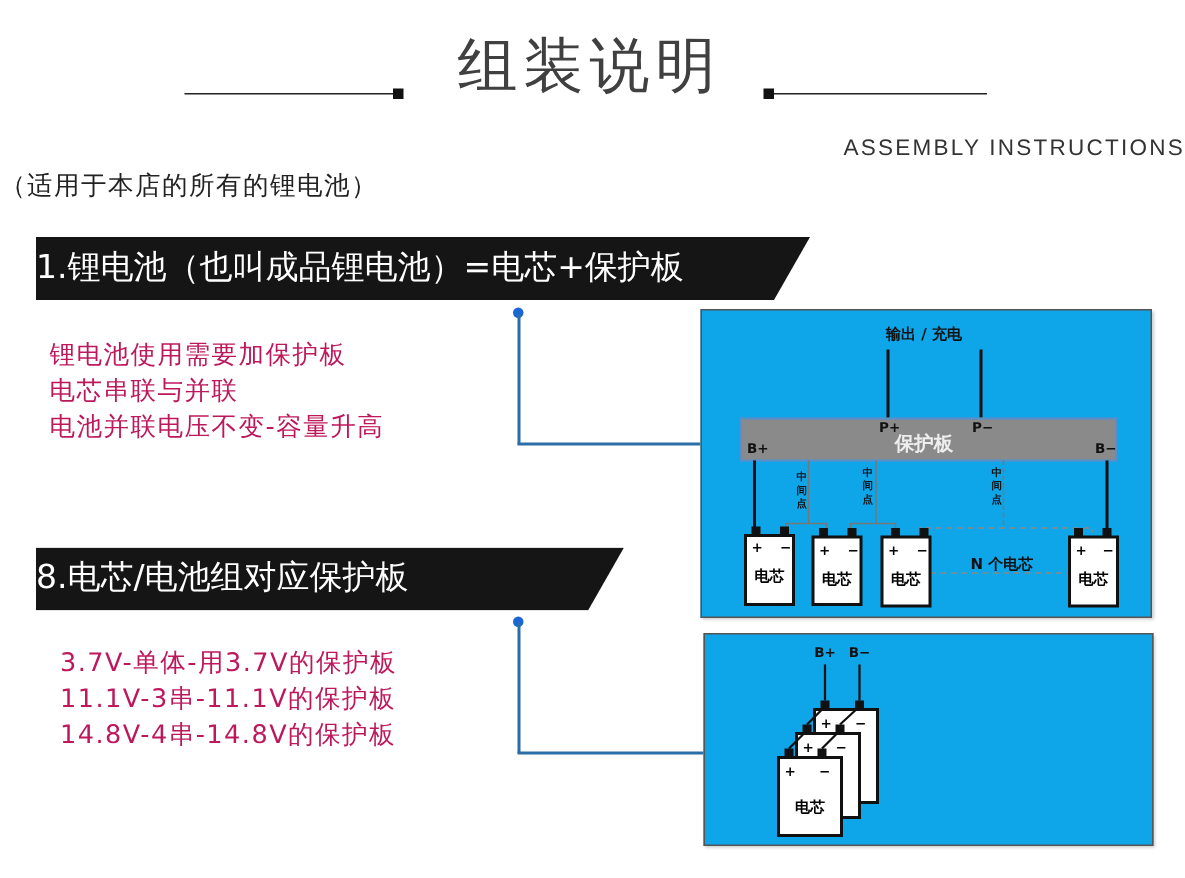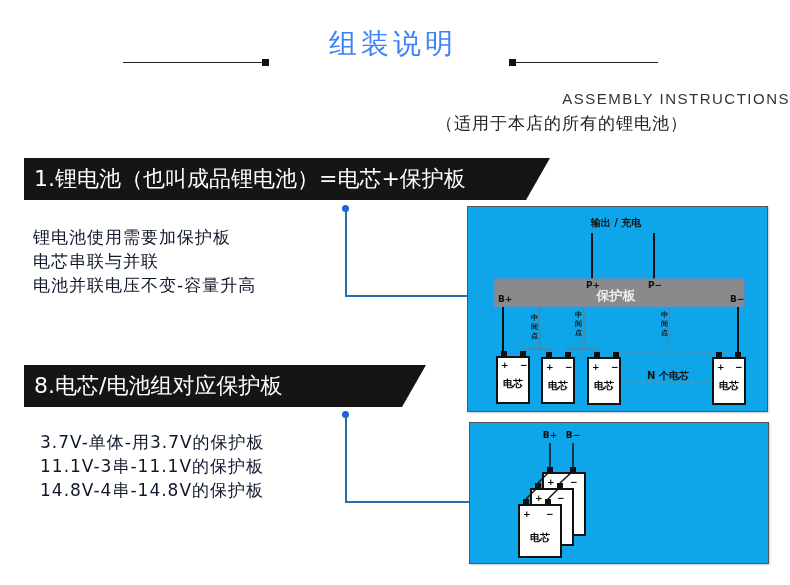--- a/index.html
+++ b/index.html
@@ -1,25 +1,25 @@
 <!DOCTYPE html>
 <html><head>
 <meta charset="utf-8">
 <style>
   html,body{margin:0;padding:0;background:#fff;}
   body{width:790px;height:585px;position:relative;overflow:hidden;font-family:"DejaVu Sans",sans-serif;color:#111;}
   
   .hline{position:absolute;height:1px;background:#222;top:62px;}
   .hdot{position:absolute;width:7px;height:7px;background:#111;top:59px;}
-  .title{position:absolute;left:283px;top:14px;width:220px;text-align:center;font-size:28px;font-weight:300;letter-spacing:4px;color:#3b82f6;line-height:60px;font-family:"DejaVu Sans",sans-serif;}
+  .title{position:absolute;left:283px;top:14px;width:220px;text-align:center;font-size:40px;font-weight:300;letter-spacing:4px;color:#404040;line-height:60px;font-family:"DejaVu Sans",sans-serif;}
   .subtitle-en{position:absolute;left:0;width:790px;top:90px;text-align:right;font-size:15px;letter-spacing:1.5px;color:#333;font-family:"Liberation Sans",sans-serif;}
-  .subtitle-cn{position:absolute;left:0;width:688px;top:112px;text-align:right;font-size:17px;letter-spacing:1px;color:#222;}
+  .subtitle-cn{position:absolute;left:0;width:688px;top:112px;text-align:left;font-size:17px;letter-spacing:1px;color:#222;}
   
-  .banner{position:absolute;background:#151515;color:#fff;height:42px;line-height:42px;padding-left:10px;font-size:22px;clip-path:polygon(0 0,100% 0,calc(100% - 24px) 100%,0 100%);}
-  .list{position:absolute;font-size:17px;line-height:24px;color:#0f172a;letter-spacing:1px;}
+  .banner{position:absolute;background:#151515;color:#fff;height:42px;line-height:42px;font-size:22px;clip-path:polygon(0 0,100% 0,calc(100% - 24px) 100%,0 100%);}
+  .list{position:absolute;font-size:17px;line-height:24px;color:#be185d;letter-spacing:1px;}
   .list div{white-space:nowrap;}
   
   .conn-v{position:absolute;width:1.5px;background:#2a6ea8;}
   .conn-h{position:absolute;height:1.5px;background:#2a6ea8;}
   .conn-dot{position:absolute;width:7px;height:7px;border-radius:50%;background:#1a66d6;}
   
   .diagram{position:absolute;border:1.5px solid #555;background:#0ea5e9;box-shadow:1px 1px 2px #ccc;}
   svg text{font-family:"DejaVu Sans",sans-serif;}
 </style>
 </head>

